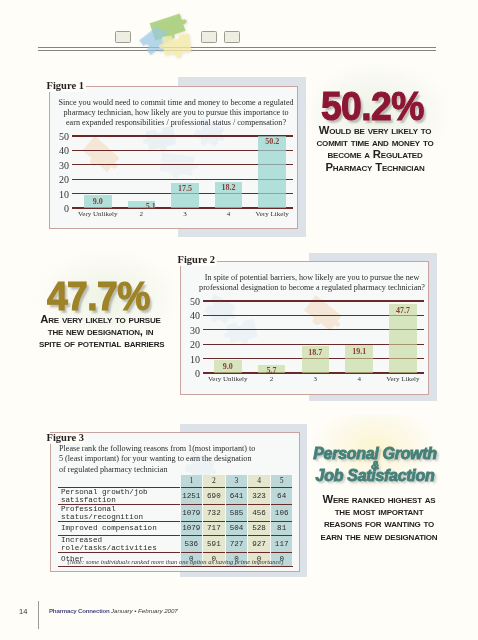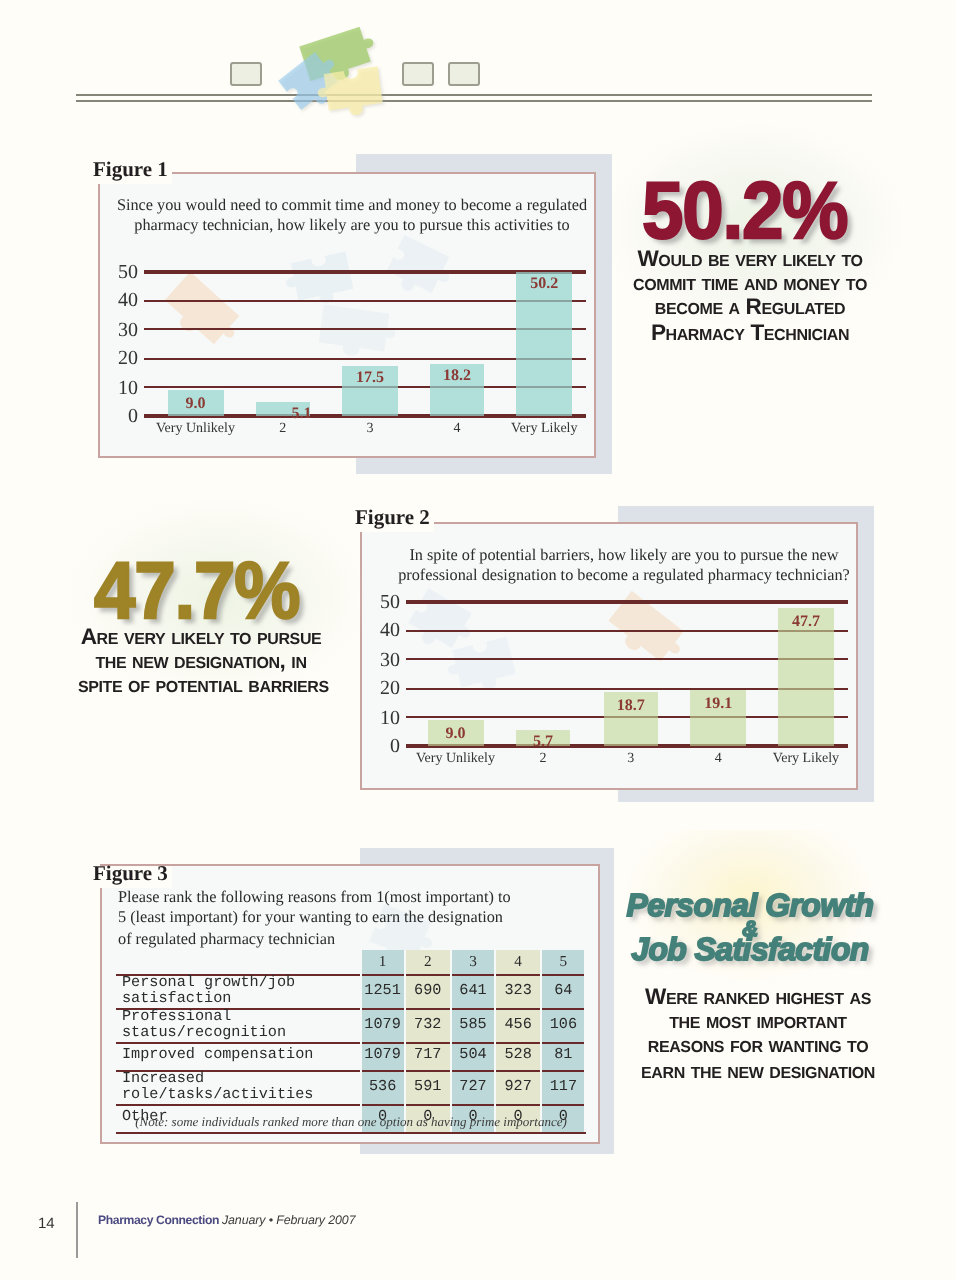--- a/index.html
+++ b/index.html
@@ -78,21 +78,22 @@
         <path transform="translate(112,52) rotate(-12)" d="M-14.0 -9.5 L-3.4 -9.5 C-4.7 -3.6 4.7 -3.6 3.4 -9.5 L14.0 -9.5 L14.0 9.5 L3.4 9.5 C4.7 15.4 -4.7 15.4 -3.4 9.5 L-14.0 9.5 L-14.0 2.3 C-19.9 3.6 -19.9 -3.6 -14.0 -2.3 L-14.0 -9.5 Z" fill="#b7d0e8" opacity="0.2"></path>
         <path transform="translate(160,46) rotate(26)" d="M-12.5 -10.0 L12.5 -10.0 L12.5 -2.4 C18.7 -3.8 18.7 3.8 12.5 2.4 L12.5 10.0 L3.0 10.0 C4.4 16.2 -4.4 16.2 -3.0 10.0 L-12.5 10.0 L-12.5 2.4 C-6.3 3.8 -6.3 -3.8 -12.5 -2.4 L-12.5 -10.0 Z" fill="#bcd3e9" opacity="0.2"></path>
         <path transform="translate(128,78) rotate(8)" d="M-16.5 -9.5 L16.5 -9.5 L16.5 -2.3 C22.4 -3.6 22.4 3.6 16.5 2.3 L16.5 9.5 L4.0 9.5 C5.3 15.4 -5.3 15.4 -4.0 9.5 L-16.5 9.5 L-16.5 -9.5 Z" fill="#bcd3e9" opacity="0.17"></path>
       </g>
     </svg>
     <div class="figlabel" style="left:46.5px;top:81px">Figure 1</div>
     <div class="figrule" style="left:96px;top:85.5px;width:202px"></div>
     <div class="figbox" style="left:49px;top:85.5px;width:249px;height:143.5px"></div>
     <div class="qtext" style="left:57px;top:97.5px;width:238px">
       <div>Since you would need to commit time and money to become a regulated</div>
-      <div>pharmacy technician, how likely are you to pursue this activities to</div>
+      <div>pharmacy technician, how likely are you to pursue this importance to</div>
+      <div>earn expanded responsibilities / professional status / compensation?</div>
     </div>
     <div class="chart" id="chart1" style="left:60px;top:132px;width:241px;height:84px">
         <div class="gridline" style="left: 12px; top: 75.4px; width: 221px;"></div>
         <div class="ytick" style="left: -5px; top: 71px;">0</div>
         <div class="gridline" style="left: 12px; top: 61px; width: 221px;"></div>
         <div class="ytick" style="left: -5px; top: 56.6px;">10</div>
         <div class="gridline" style="left: 12px; top: 46.6px; width: 221px;"></div>
         <div class="ytick" style="left: -5px; top: 42.2px;">20</div>
         <div class="gridline" style="left: 12px; top: 32.2px; width: 221px;"></div>
         <div class="ytick" style="left: -5px; top: 27.8px;">30</div>

